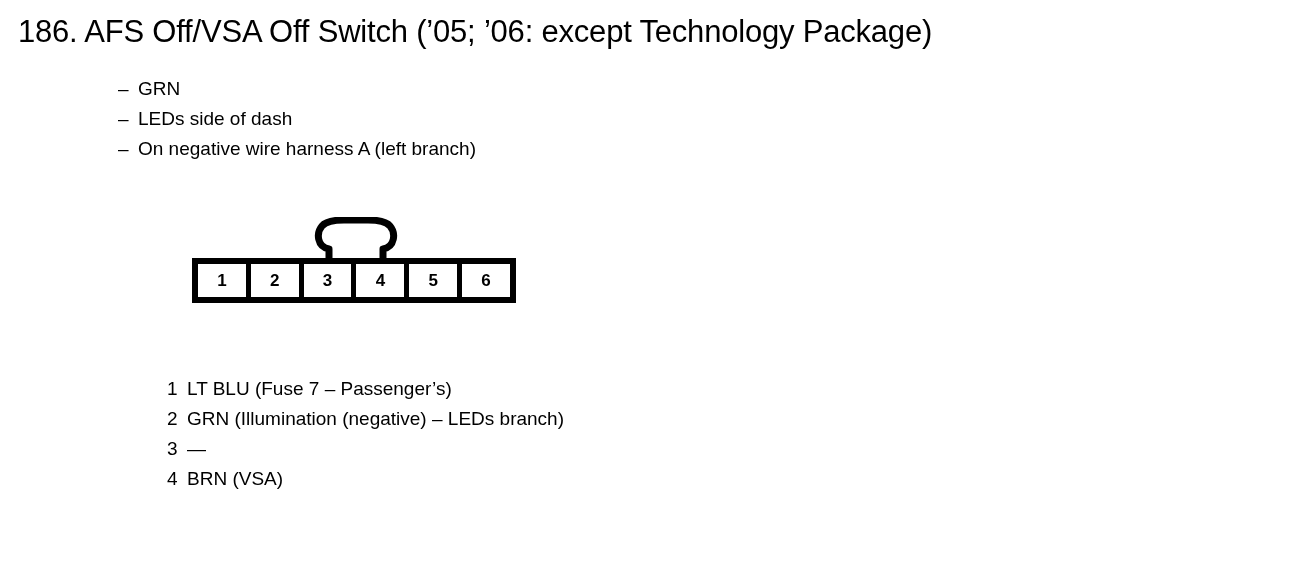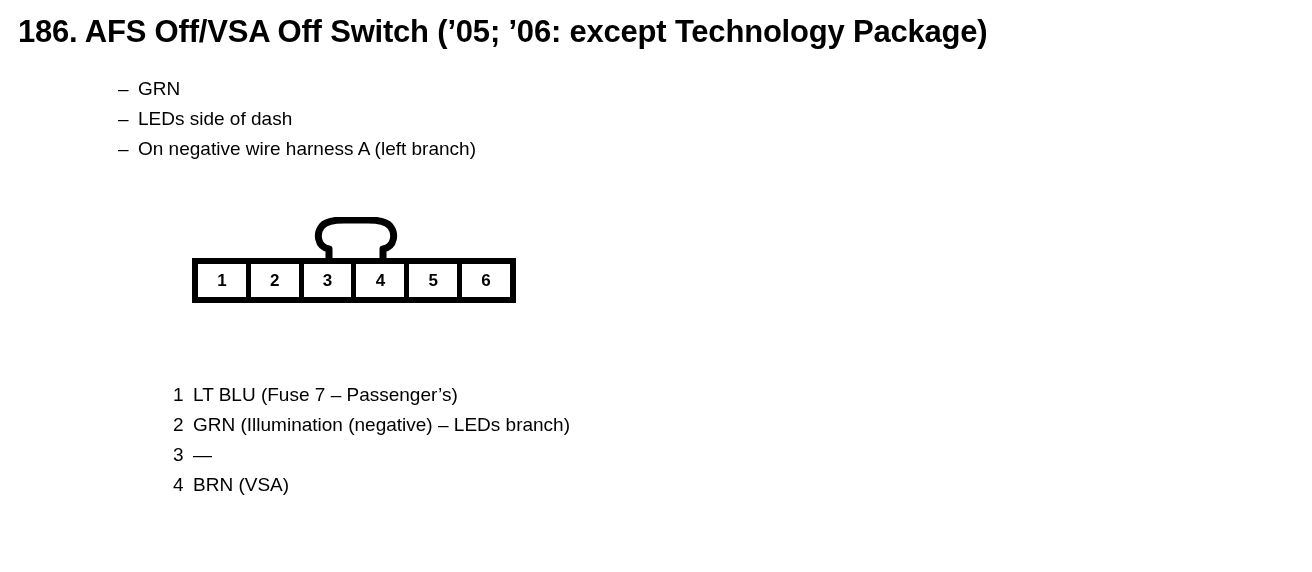--- a/index.html
+++ b/index.html
@@ -17,21 +17,21 @@
     color: #000000;
     -webkit-font-smoothing: none;
   }
 
   
   .page-title {
     position: absolute;
     left: 18px;
     top: 13px;
     font-size: 31px;
-    font-weight: bold;
+    font-weight: normal;
     letter-spacing: -0.2px;
     white-space: nowrap;
     line-height: 38px;
   }
 
   
   .bullet-list {
     position: absolute;
     left: 110px;
     top: 66px;
@@ -97,21 +97,21 @@
   }
   .pin-cell:last-child {
     border-right: none;
   }
 
   
   .pin-legend {
     position: absolute;
     left: 165px;
     top: 372px;
-    margin: 8px;
+    margin: 2px;
     padding: 0;
     list-style: none;
   }
   .pin-legend-row {
     font-size: 19px;
     line-height: 30px;
     white-space: nowrap;
     display: block;
   }
   .pin-legend-num {

